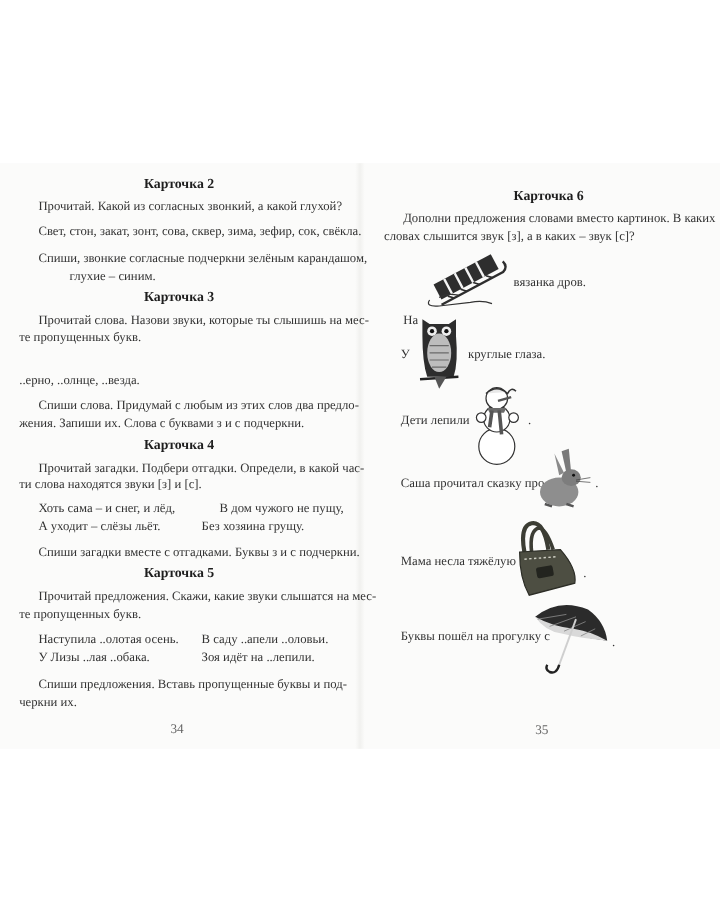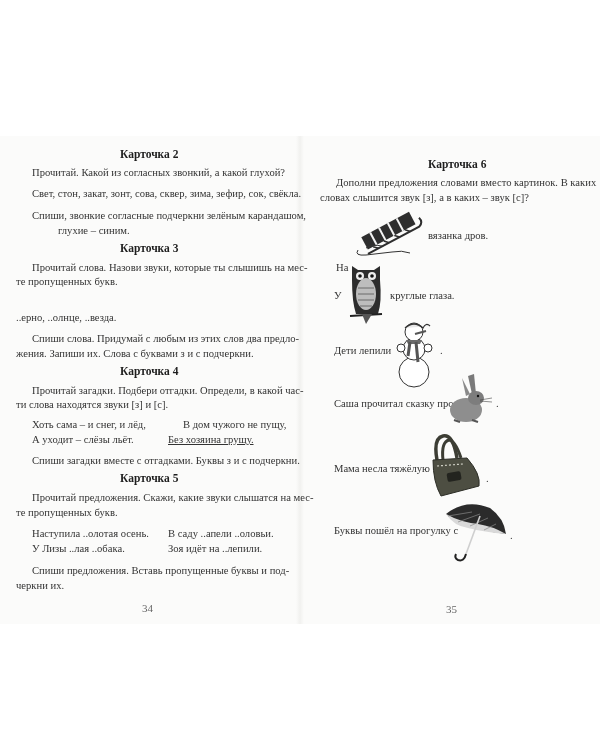--- a/index.html
+++ b/index.html
@@ -45,21 +45,21 @@
     <div class="abs t" style="left:16px;top:175px;">..ерно, ..олнце, ..везда.</div>
     <div class="abs t" style="left:32px;top:196px;">Спиши слова. Придумай с любым из этих слов два предло-</div>
     <div class="abs t" style="left:16px;top:211px;">жения. Запиши их. Слова с буквами з и с подчеркни.</div>
 
     <div class="abs h" style="left:120px;top:229px;">Карточка 4</div>
     <div class="abs t" style="left:16px;top:262px;">ти слова находятся звуки [з] и [с].</div>
     <div class="abs t" style="left:32px;top:248px;">Прочитай загадки. Подбери отгадки. Определи, в какой час-</div>
     <div class="abs t" style="left:32px;top:282px;">Хоть сама – и снег, и лёд,</div>
     <div class="abs t" style="left:32px;top:297px;">А уходит – слёзы льёт.</div>
     <div class="abs t" style="left:168px;top:282px;margin-left:15px;">В дом чужого не пущу,</div>
-    <div class="abs t" style="left:168px;top:297px;text-decoration:underline;">Без хозяина грущу.</div>
+    <div class="abs t" style="left:168px;top:297px;">Без хозяина грущу.</div>
     <div class="abs t" style="left:32px;top:318px;">Спиши загадки вместе с отгадками. Буквы з и с подчеркни.</div>
 
     <div class="abs h" style="left:120px;top:336px;">Карточка 5</div>
     <div class="abs t" style="left:32px;top:355px;">Прочитай предложения. Скажи, какие звуки слышатся на мес-</div>
     <div class="abs t" style="left:16px;top:370px;">те пропущенных букв.</div>
     <div class="abs t" style="left:32px;top:391px;">Наступила ..олотая осень.</div>
     <div class="abs t" style="left:32px;top:406px;">У Лизы ..лая ..обака.</div>
     <div class="abs t" style="left:168px;top:391px;">В саду ..апели ..оловьи.</div>
     <div class="abs t" style="left:168px;top:406px;">Зоя идёт на ..лепили.</div>
     <div class="abs t" style="left:32px;top:428px;">Спиши предложения. Вставь пропущенные буквы и под-</div>

